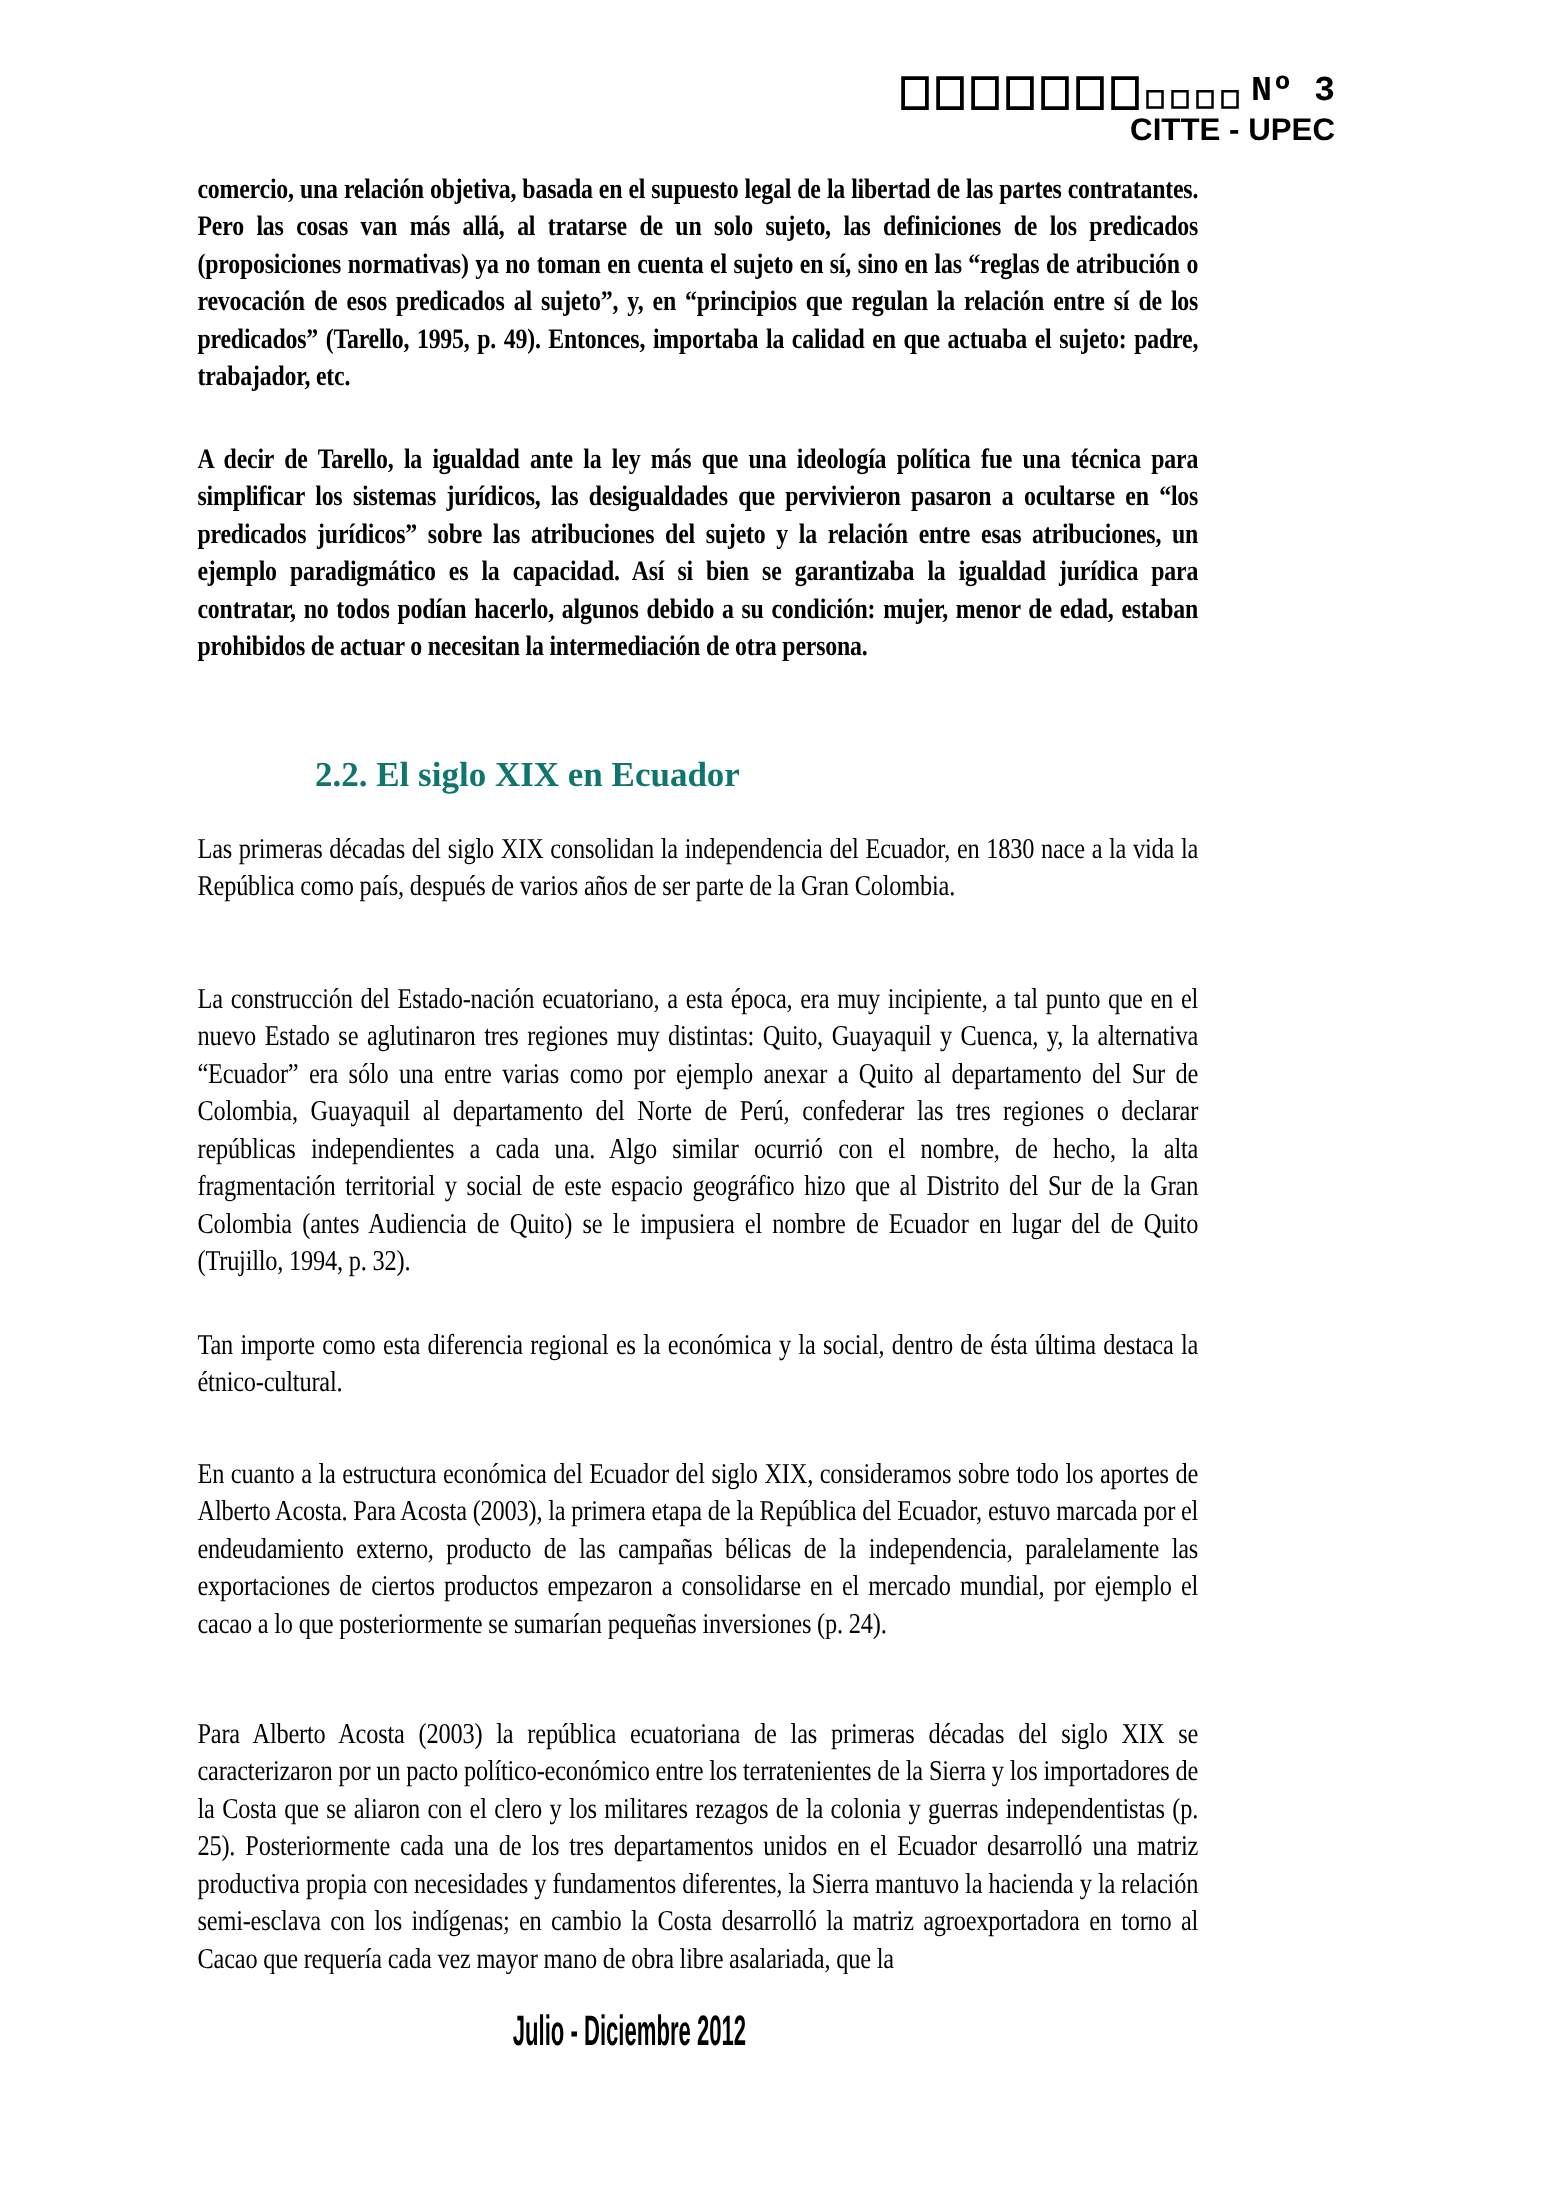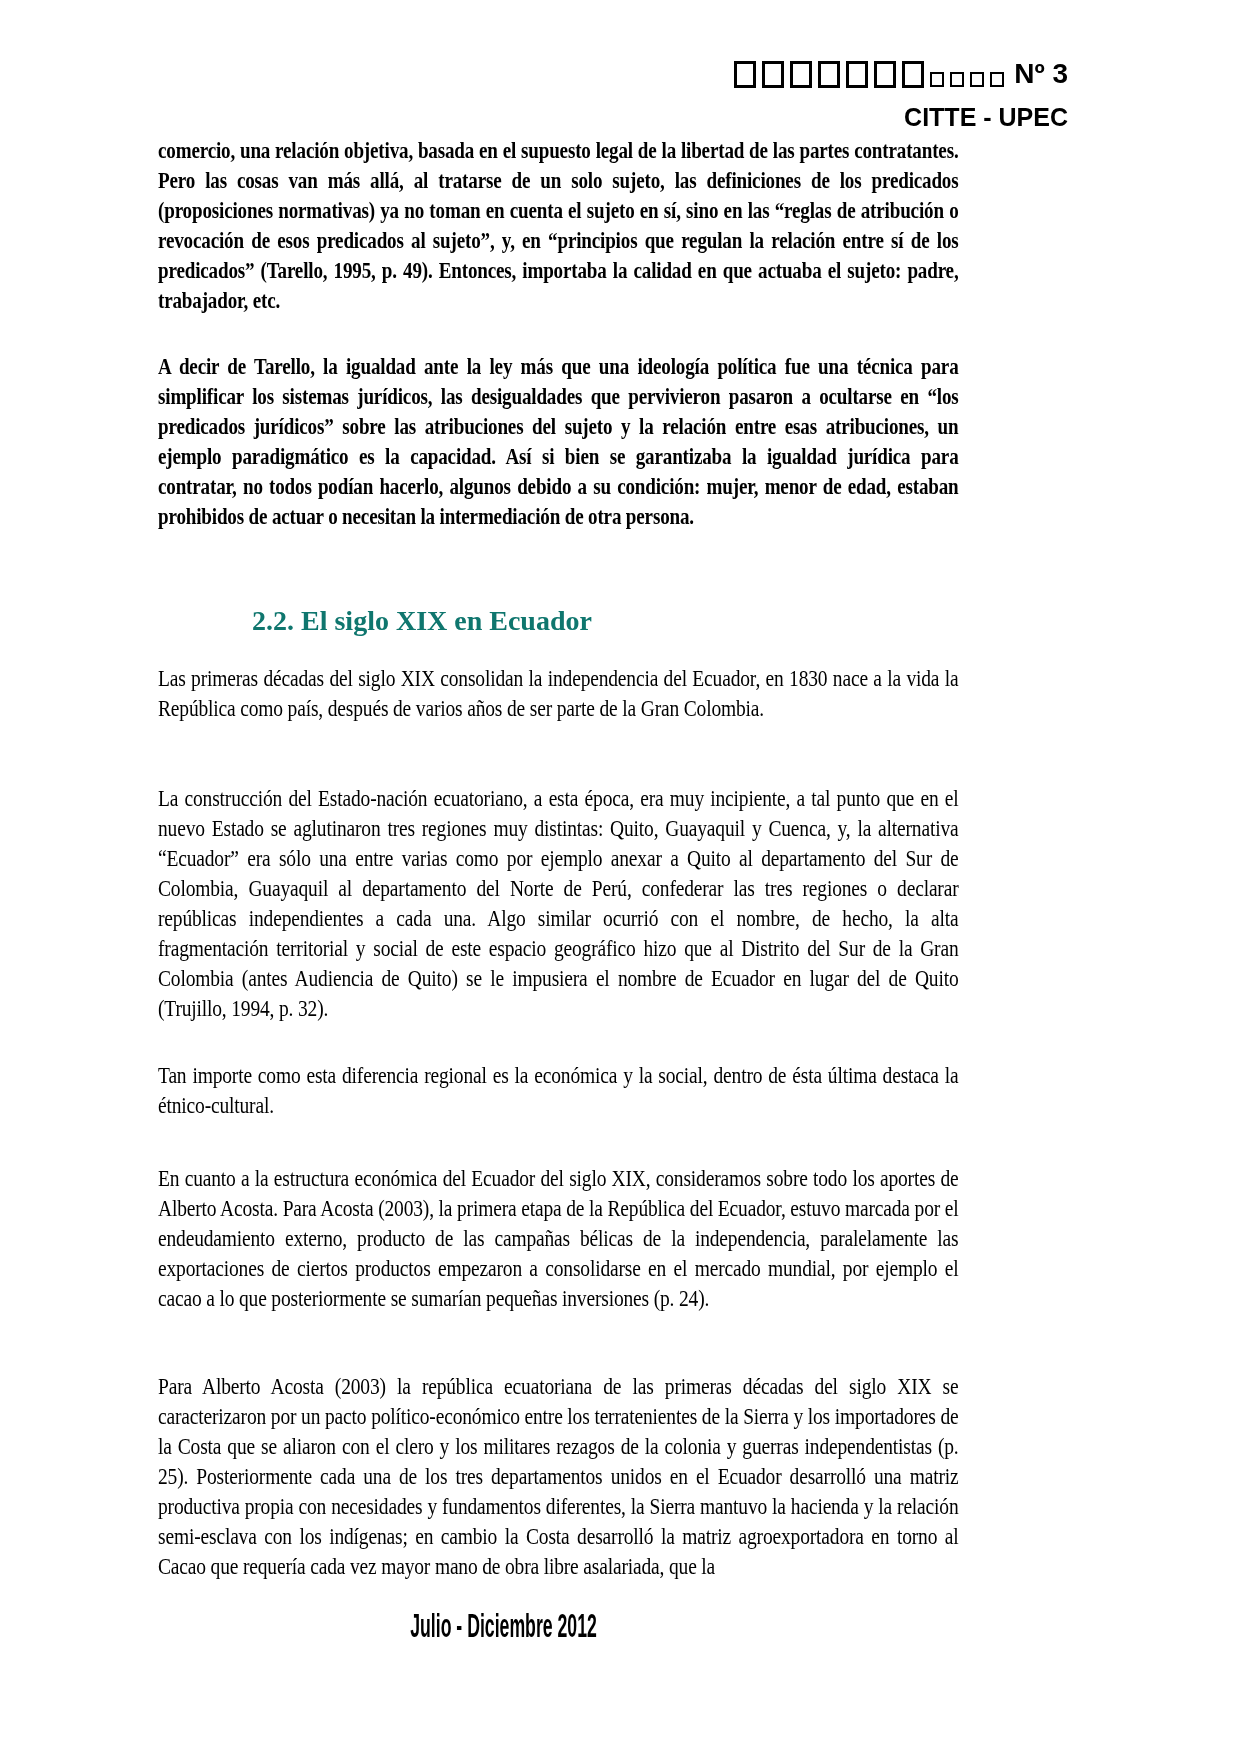--- a/index.html
+++ b/index.html
@@ -43,33 +43,33 @@
   .sq-sm {
     display: inline-block;
     width: 14px;
     height: 15px;
     border: 2px solid #000;
     box-sizing: border-box;
     background: #fff;
     margin-bottom: 1px;
   }
   .issue-label {
-    font-family: Liberation Sans, sans-serif;
+    font-family: Liberation Mono, monospace;
     font-weight: 700;
     font-size: 28px;
     line-height: 28px;
     margin-left: 4px;
     white-space: nowrap;
   }
   .org-label {
     font-family: "Liberation Sans", sans-serif;
     font-weight: 700;
     font-size: 25px;
     line-height: 28px;
-    margin-top: 15px;
+    margin-top: 2px;
     white-space: nowrap;
   }
 
   
   .para {
     position: absolute;
     left: 158px;
     width: 944px;               
     transform: scaleX(0.848);   
     transform-origin: 0 0;

